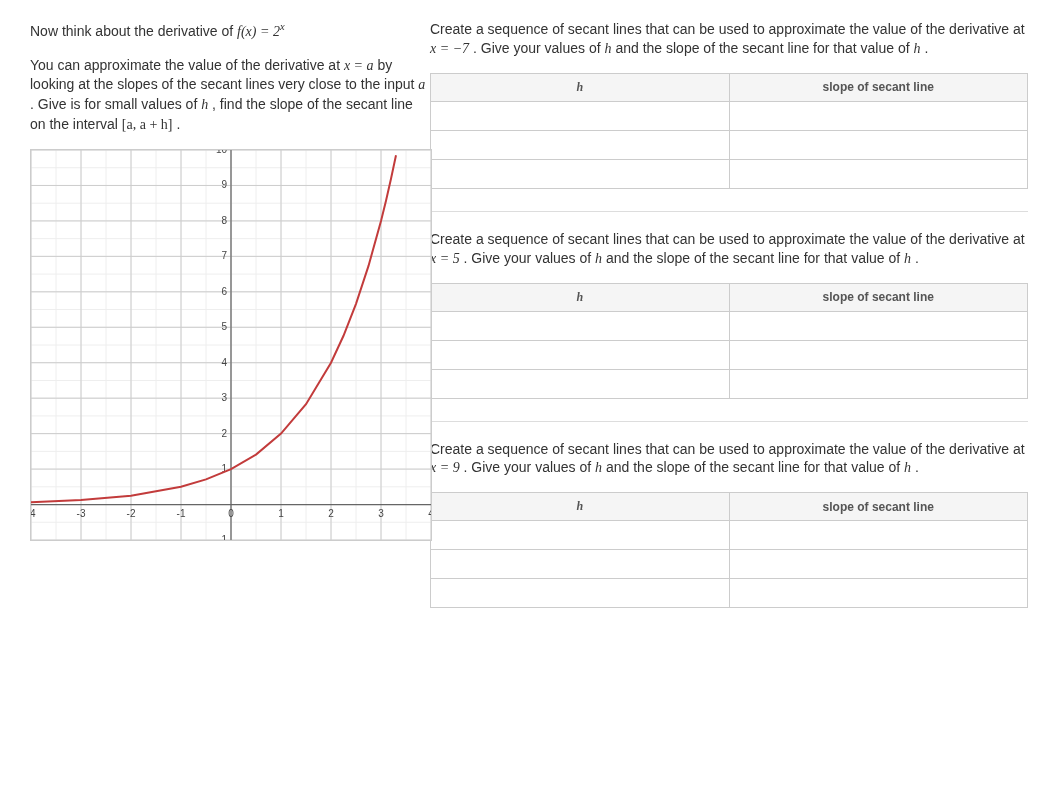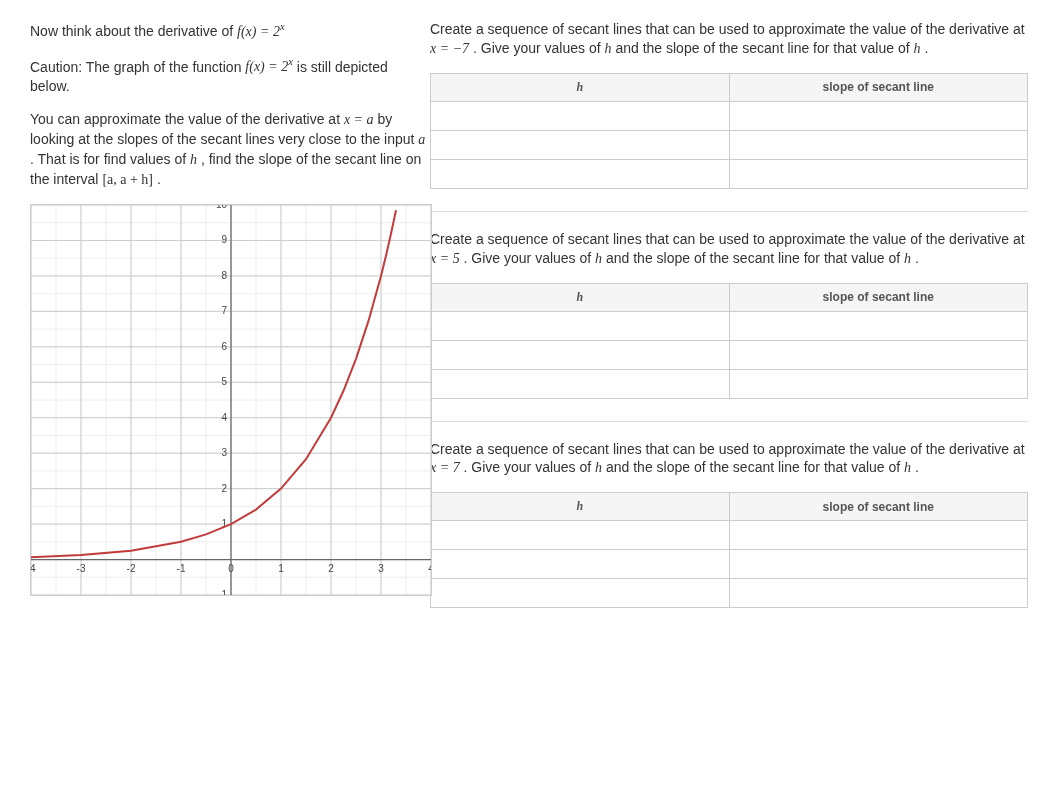--- a/index.html
+++ b/index.html
@@ -79,32 +79,27 @@
 </head>
 <body>
 
 <div class="wrap">
   <div class="col left">
     <p>
       <span>Now think about the derivative of </span>
       <span class="math"><span>f(x) = 2</span><span class="sup">x</span></span>
     </p>
 
-    <p>
-      <span>Caution:  The graph of the function </span>
-      <span class="math"><span>f(x) = 2</span><span class="sup">x</span></span>
-      <span> is still depicted below.</span>
-    </p>
 
     <p>
       <span>You can approximate the value of the derivative at </span>
       <span class="math">x = a</span>
       <span> by looking at the slopes of the secant lines very close to the input </span>
       <span class="math">a</span>
-      <span>.  That is for find values of </span>
+      <span>.  Give is for small values of </span>
       <span class="math">h</span>
       <span>, find the slope of the secant line on the interval </span>
       <span class="mathn">[a, a + h]</span>
       <span>.</span>
     </p>
 
     <div class="graph-box">
       <svg id="chart-svg" width="400" height="390">
           <line x1="0" y1="0" x2="0" y2="390" class="grid-minor"></line>
           <line x1="25" y1="0" x2="25" y2="390" class="grid-minor"></line>
@@ -254,21 +249,21 @@
             <td><input style=""></td>
             <td><input style=""></td>
           </tr>
     </tbody>
       </table>
 
     <hr class="sep">
 
     <p>
       <span>Create a sequence of secant lines that can be used to approximate the value of the derivative at </span>
-      <span class="math">x = 7</span>
+      <span class="math">x = 9</span>
       <span>.  Give your values of </span>
       <span class="math">h</span>
       <span> and the slope of the secant line for that value of </span>
       <span class="math">h</span>
       <span>.</span>
     </p>
     <table class="input-table">
       <tbody>
           <tr>
         <th><span class="math">h</span></th>

